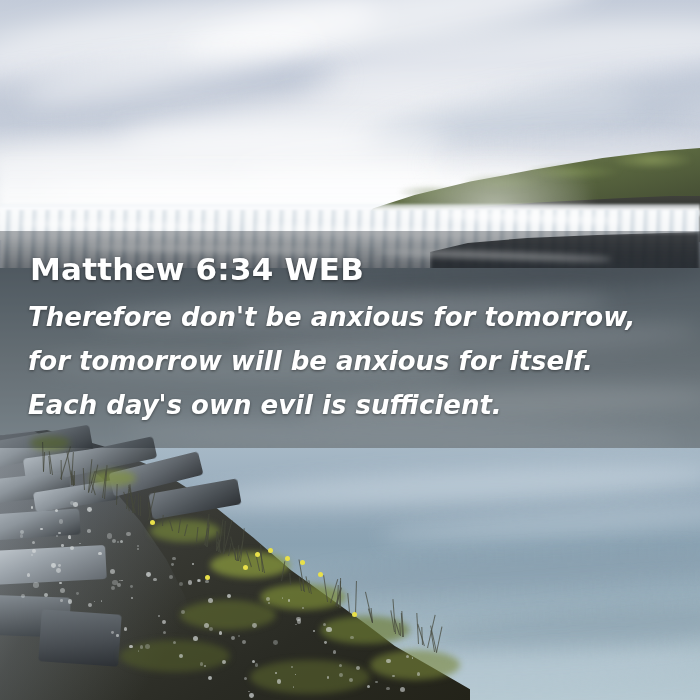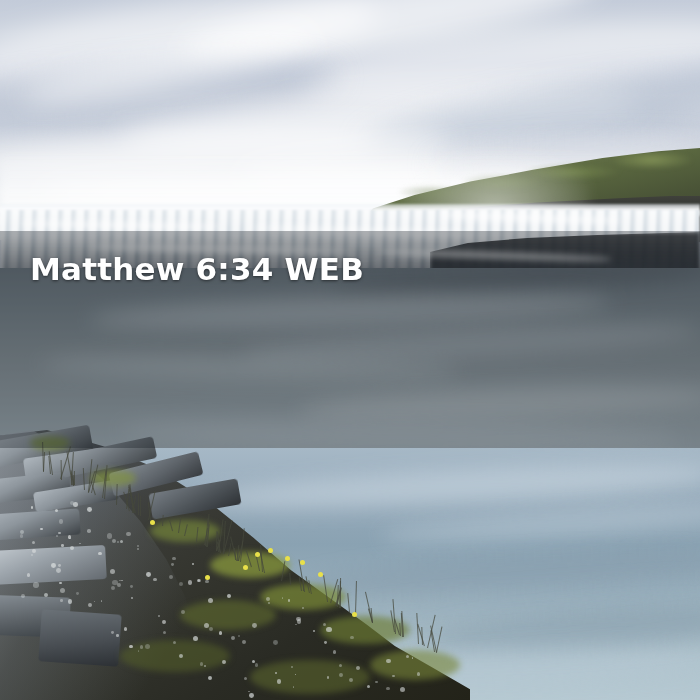--- a/index.html
+++ b/index.html
@@ -678,15 +678,20 @@
       <div class="speck" style="left: 75.8882px; top: 591.92px; width: 2.89246px; height: 2.89246px; opacity: 0.360056;"></div>
       <div class="speck" style="left: 123.673px; top: 627.372px; width: 3.41145px; height: 3.41145px; opacity: 0.800914;"></div>
       <div class="speck" style="left: 248.824px; top: 693.474px; width: 4.90165px; height: 4.90165px; opacity: 0.838891;"></div>
       <div class="speck" style="left: 112.476px; top: 579.665px; width: 5.45175px; height: 5.45175px; opacity: 0.358589;"></div>
     </div>
 
   <div class="band"></div>
 
   <div class="text-layer">
     <div class="verse-title">Matthew 6:34 WEB</div>
+    <div class="verse-body">
+      <div class="verse-line">Therefore don't be anxious for tomorrow,</div>
+      <div class="verse-line">for tomorrow will be anxious for itself.</div>
+      <div class="verse-line">Each day's own evil is sufficient.</div>
+    </div>
   </div>
 
 </div>
 
 </body></html>

